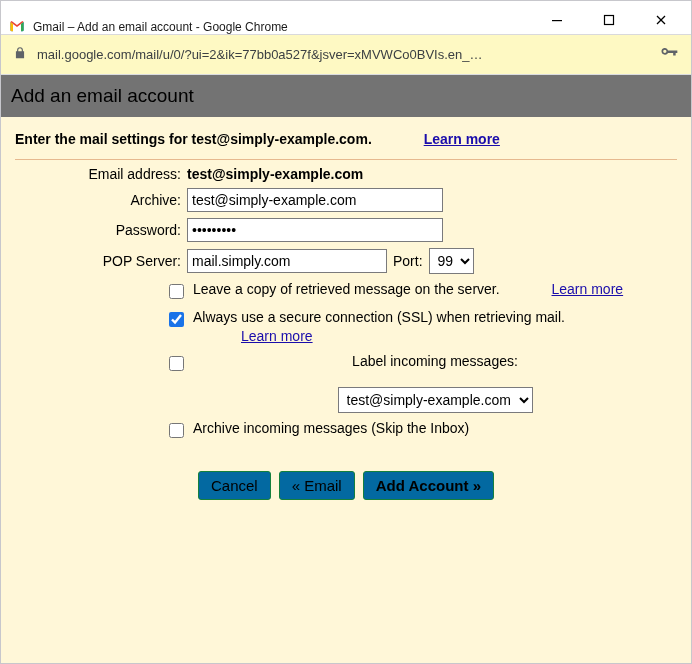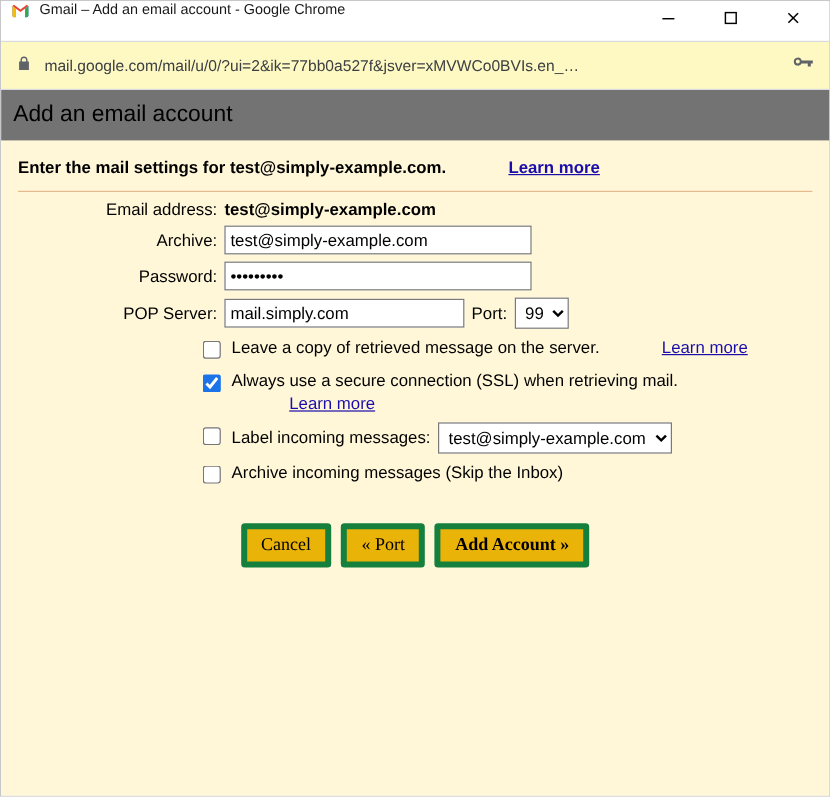--- a/index.html
+++ b/index.html
@@ -19,21 +19,21 @@
     border: 1px solid #c7c7cc;
     background: #fff;
     display: flex;
     flex-direction: column;
   }
   .titlebar {
     height: 34px;
     background: #ffffff;
     border-bottom: 1px solid #d9d9dc;
     display: flex;
-    align-items: flex-start;
+    align-items: flex-end;
     padding: 0 8px;
     gap: 8px;
     font-size: 12px;
     color: #1a1a1a;
   }
   .titlebar .favicon {
     width: 16px; height: 16px;
     display: inline-flex; align-items:center; justify-content:center;
   }
   .titlebar .title { flex: 1; white-space: nowrap; overflow: hidden; text-overflow: ellipsis; }
@@ -133,25 +133,25 @@
     width: 15px; height: 15px;
     accent-color: #1a73e8;
   }
   .actions {
     display: flex;
     justify-content: center;
     gap: 8px;
     margin-top: 30px;
   }
   .btn {
-    font-family: Liberation Serif, serif;
+    font-family: Liberation Sans, sans-serif;
     font-size: 15px;
     padding: 5px 12px;
-    background: #eab308;
-    border: 5px solid #15803d;
+    background: #0369a1;
+    border: 1px solid #15803d;
     border-radius: 3px;
     cursor: pointer;
   }
   .btn.primary { font-weight: bold; }
   .key-icon { color:#5f6368; }
 </style>
 </head>
 <body>
 
 <div class="chrome-window">
@@ -255,41 +255,41 @@
             </div>
           <div class="txt-col">
             <span>Always use a secure connection (SSL) when retrieving mail. </span><br><a href="#">Learn more</a>
           </div>
         </div>
 
         <div class="opt">
           <div class="chk-col">
               <input type="checkbox" style="">
             </div>
-          <div class="txt-col" style="display:flex;align-items:center;gap:6px;">
+          <div class="txt-col" style="display:flex;align-items:center;gap:16px;flex-direction:column;">
             <span>Label incoming messages: </span>
             <select class="label-sel">
               <option>test@simply-example.com</option>
             </select>
           </div>
         </div>
 
         <div class="opt">
           <div class="chk-col">
               <input type="checkbox" style="">
             </div>
           <div class="txt-col">
             <span>Archive incoming messages (Skip the Inbox)</span>
           </div>
         </div>
 
       </div>
 
       <div class="actions">
         <button class="btn">Cancel</button>
-        <button class="btn">« Port</button>
+        <button class="btn">« Email</button>
         <button class="btn primary">Add Account »</button>
       </div>
 
     </div>
   </div>
 
 </div>
 
 </body></html>

